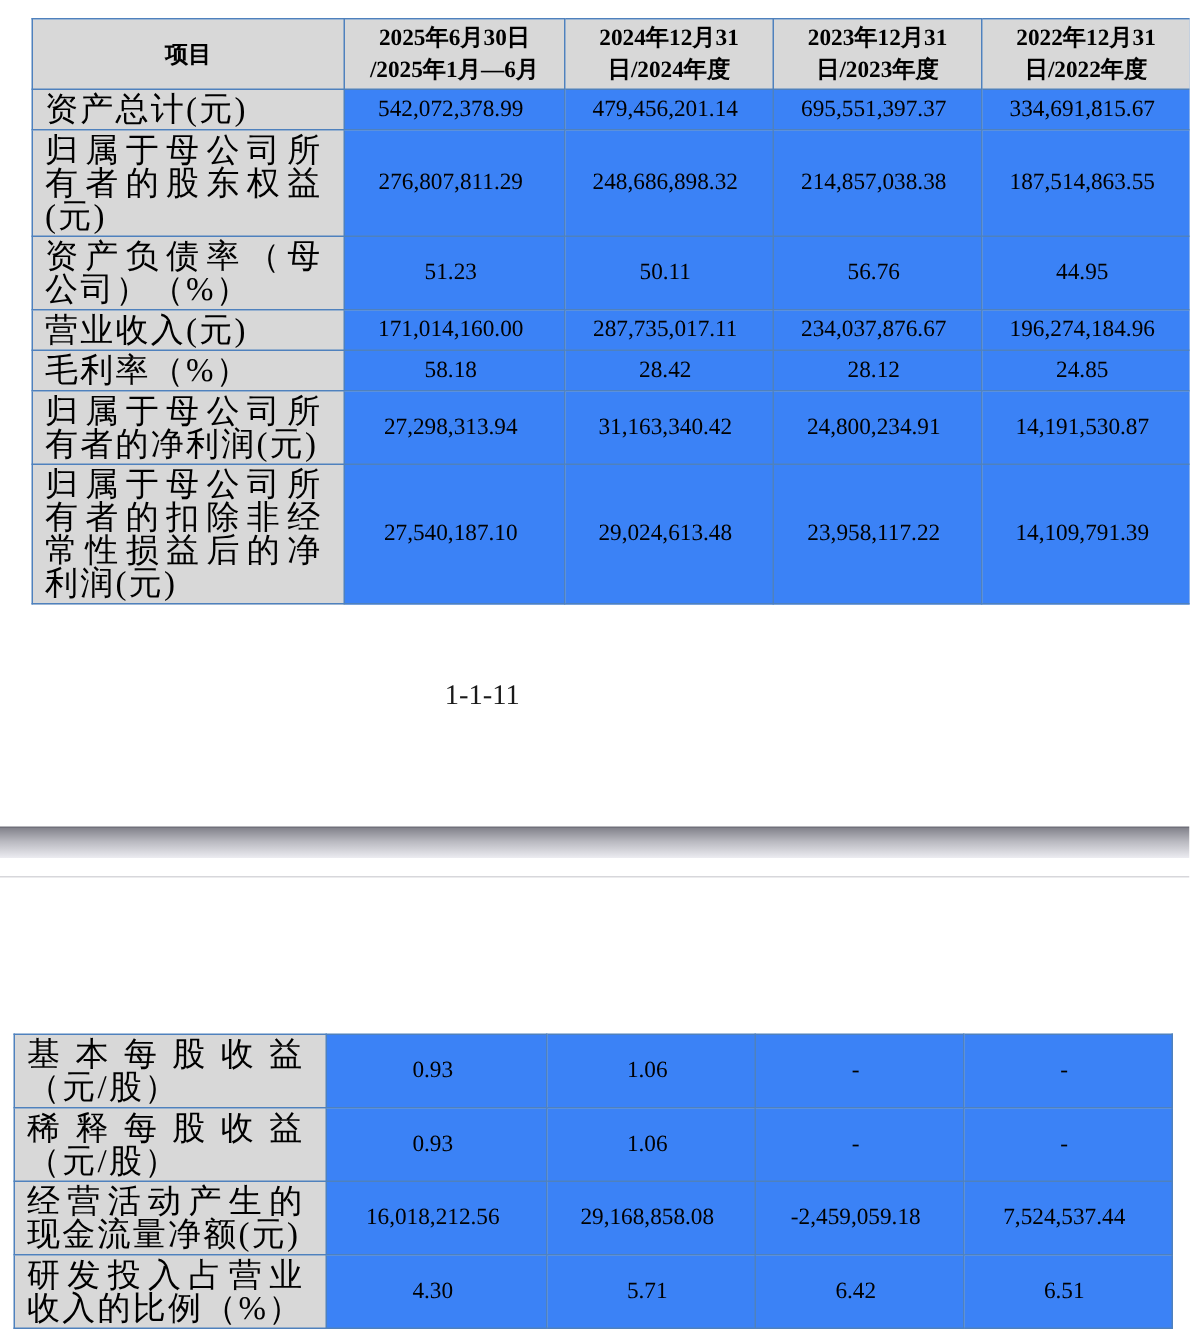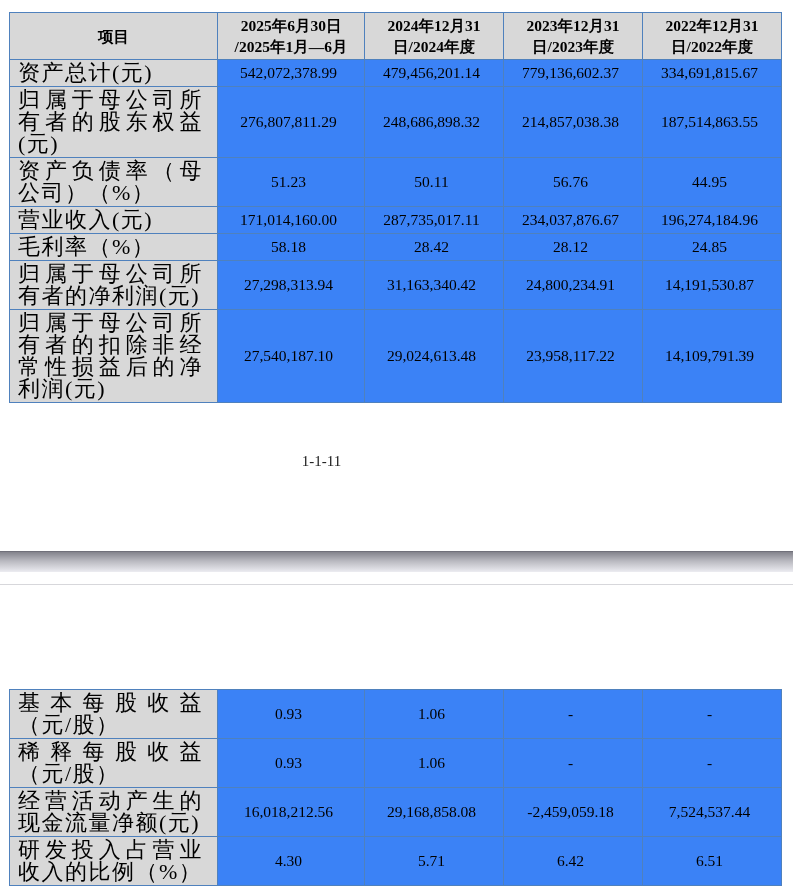--- a/index.html
+++ b/index.html
@@ -10,21 +10,21 @@
   html,body{ margin:0; padding:0; }
   body{
     width:793px; height:889px; position:relative; overflow:hidden;
     background:#ffffff; color:#000;
     font-family:"Liberation Serif","DejaVu Serif",serif;
   }
   table.fin-table{
     position:absolute; left:9px; width:772px;
     border-collapse:collapse; table-layout:fixed;
   }
-  #table1{ top:12px; }
+  #table1{ top:12px;margin-left:12px; }
   #table2{ top:689px; }
   .fin-table th, .fin-table td{
     border:1px solid var(--tbl-border);
     vertical-align:middle;
   }
   .fin-table th{
     background:var(--tbl-fill);
     font-weight:bold; font-size:15.5px; line-height:21px;
     text-align:center; padding:2px 4px;
     white-space:pre-line;
@@ -35,21 +35,21 @@
     text-align:justify; text-justify:inter-character;
     padding:2px 14px 2px 8px;
   }
   .fin-table td.num{
     font-size:15.5px; line-height:22px;
     text-align:center; padding:2px 9px 2px 4px;
     background:#3b82f6;
   }
   .page-footer{
     position:absolute; left:0; top:453px; width:643px;
-    text-align:center; font-size:15px; color:#1a1a1a;
+    text-align:center; font-size:19px; color:#1a1a1a;
   }
   .page-gap{
     position:absolute; left:0; top:551px; width:793px; height:21px;
     border-top:1px solid #70707a;
     background:linear-gradient(to bottom,#83838c 0%,#b9b9c0 45%,#ececf1 100%);
   }
   .next-page-edge{
     position:absolute; left:0; top:584px; width:793px; height:1px;
     background:#d7d7db;
   }
@@ -78,21 +78,21 @@
 日/2023年度</th>
           <th>2022年12月31
 日/2022年度</th>
         </tr>
     </thead>
     <tbody>
         <tr>
           <td class="label">资产总计(元)</td>
           <td class="num">542,072,378.99</td>
           <td class="num">479,456,201.14</td>
-          <td class="num">779,136,602.37</td>
+          <td class="num">695,551,397.37</td>
           <td class="num">334,691,815.67</td>
         </tr>
         <tr>
           <td class="label">归属于母公司所有者的股东权益(元)</td>
           <td class="num">276,807,811.29</td>
           <td class="num">248,686,898.32</td>
           <td class="num">214,857,038.38</td>
           <td class="num">187,514,863.55</td>
         </tr>
         <tr>

